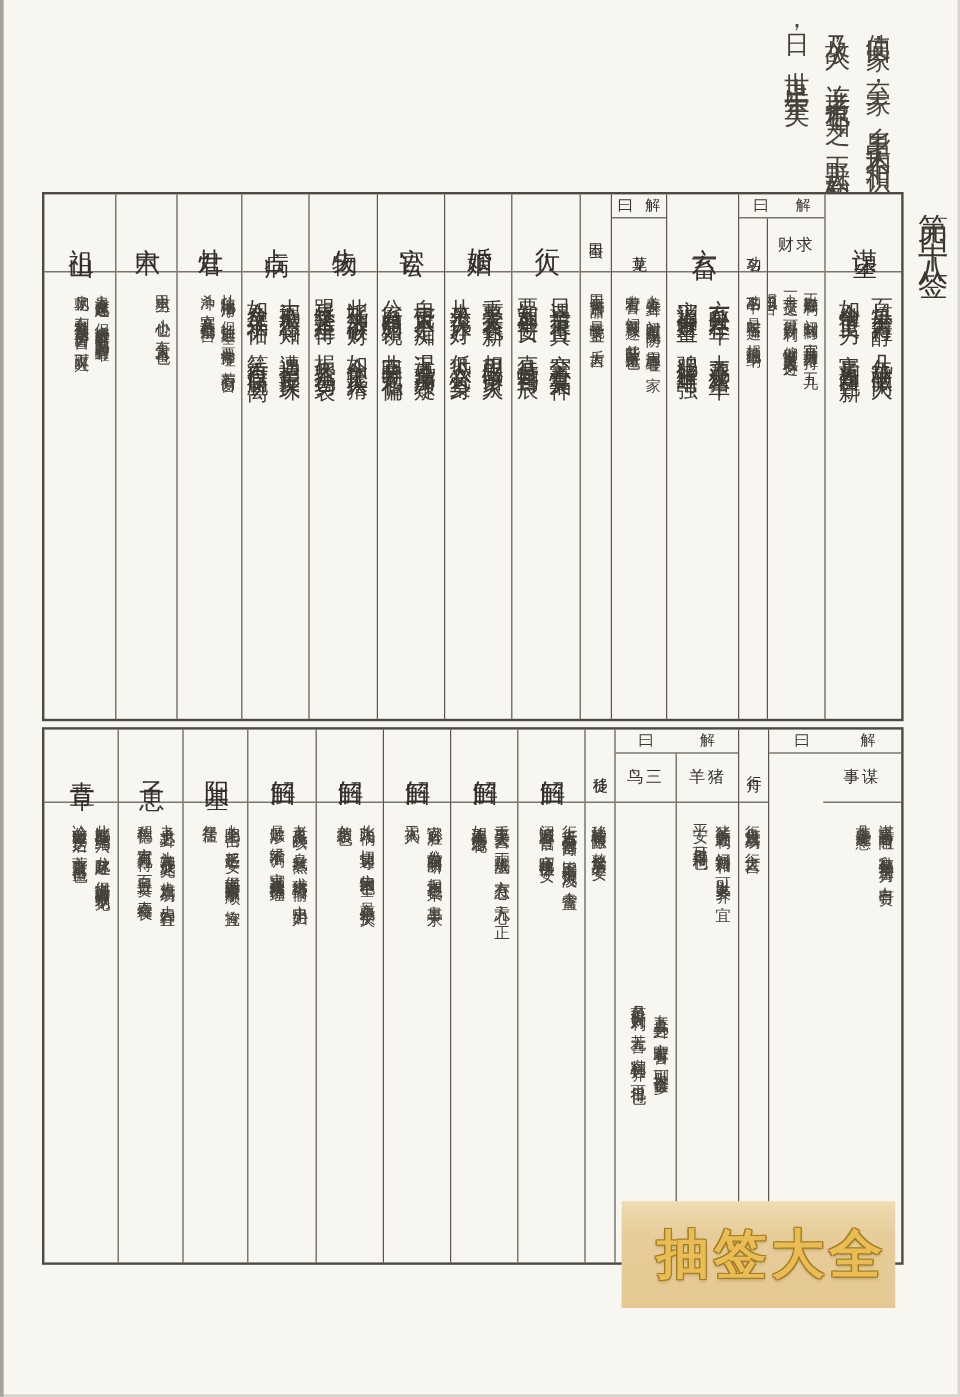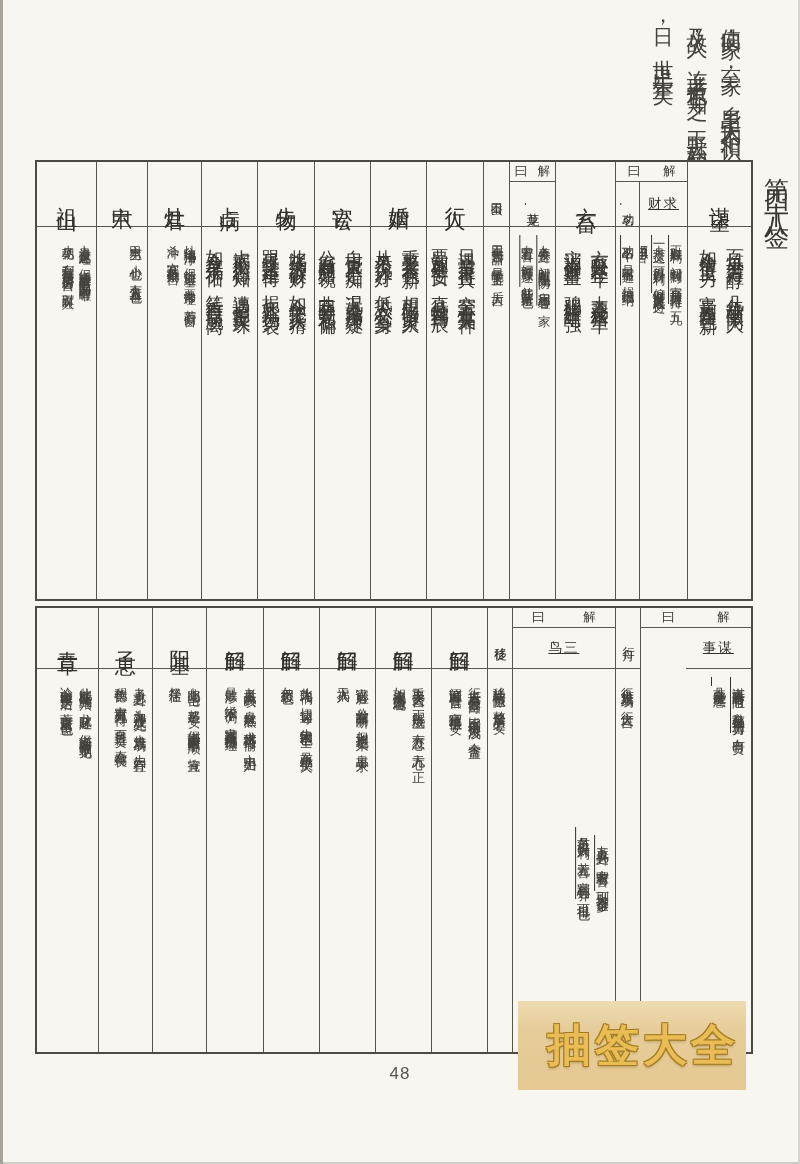--- a/index.html
+++ b/index.html
@@ -29,21 +29,21 @@
   .ftable.bottom{top:606px;height:448px;}
   .fcol{display:flex;flex-direction:column;min-width:0;}
   .fcol:not(:last-child), .fgroup:not(:last-child){border-left:1.5px solid #5a564f;}
   .fgroup{display:flex;flex-direction:column;min-width:0;}
   .fgroup-head{
     height:19px;border-bottom:1.5px solid #5a564f;display:flex;
     align-items:center;justify-content:space-around;
     font-size:12.5px;color:#3a3731;flex:none;
   }
   .fgroup-cols{flex:1;display:flex;flex-direction:row-reverse;min-height:0;}
-  .fgroup-cols .fcol{flex:1 1 0;text-decoration:underline;}
+  .fgroup-cols .fcol{flex:1 1 0;}
   .fgroup-cols .fcol:not(:last-child){border-left:1.5px solid #5a564f;}
   .fhead{
     border-bottom:1.5px solid #5a564f;display:flex;align-items:center;justify-content:center;
     flex:none;color:#33302b;
   }
   .middle .fhead{height:64px;}
   .bottom .fhead{height:60px;}
   .middle .fgroup .fhead{height:44px;}
   .bottom .fgroup .fhead{height:40px;}
   .fhead .htext-v{writing-mode:vertical-rl;text-orientation:upright;font-size:21px;letter-spacing:4px;font-weight:500;}
@@ -250,20 +250,27 @@
         <div class="fbody note">
           <span class="line">行舟先难后易　行之大吉</span>
         </div>
       </div>
       <div class="fgroup" style="flex: 104 1 0px;">
         <div class="fgroup-head">
           <span>曰</span>
           <span>解</span>
         </div>
         <div class="fgroup-cols">
+          <div class="fcol" style="flex: 52 1 0px;">
+            <div class="fhead horiz">羊猪</div>
+            <div class="fbody note">
+              <span class="line">猪羊养之顺利　饲料调和　可以大养多养　宜</span>
+              <span class="line">平安　且可得厚利也</span>
+            </div>
+          </div>
           <div class="fcol" style="flex: 52 1 0px; text-align: center;">
             <div class="fhead horiz">鸟三</div>
             <div class="fbody note">
               <span class="line">卜养三鸟之卦　家中若有喜　则可大投资金多</span>
               <span class="line">冬月可得大财利　若无喜　宜精心饲养　也可得也</span>
             </div>
           </div>
         </div>
       </div>
       <div class="fcol" style="flex: 24 1 0px;">
@@ -341,19 +348,18 @@
         <div class="fhead">
           <span class="htext-v">青草</span>
         </div>
         <div class="fbody note">
           <span class="line">此地横龙坠气结穴　龙脉足旺　但嫌面前有曜水朝见</span>
           <span class="line">论分金即掩祭之后　葬之财丁昌盛也</span>
         </div>
       </div>
     </div>
 
-  <div class="pageno">48</div>
 
   <div class="watermark">
     <span class="wm-text">抽签大全</span>
   </div>
 
 </div>
 
 </body></html>

